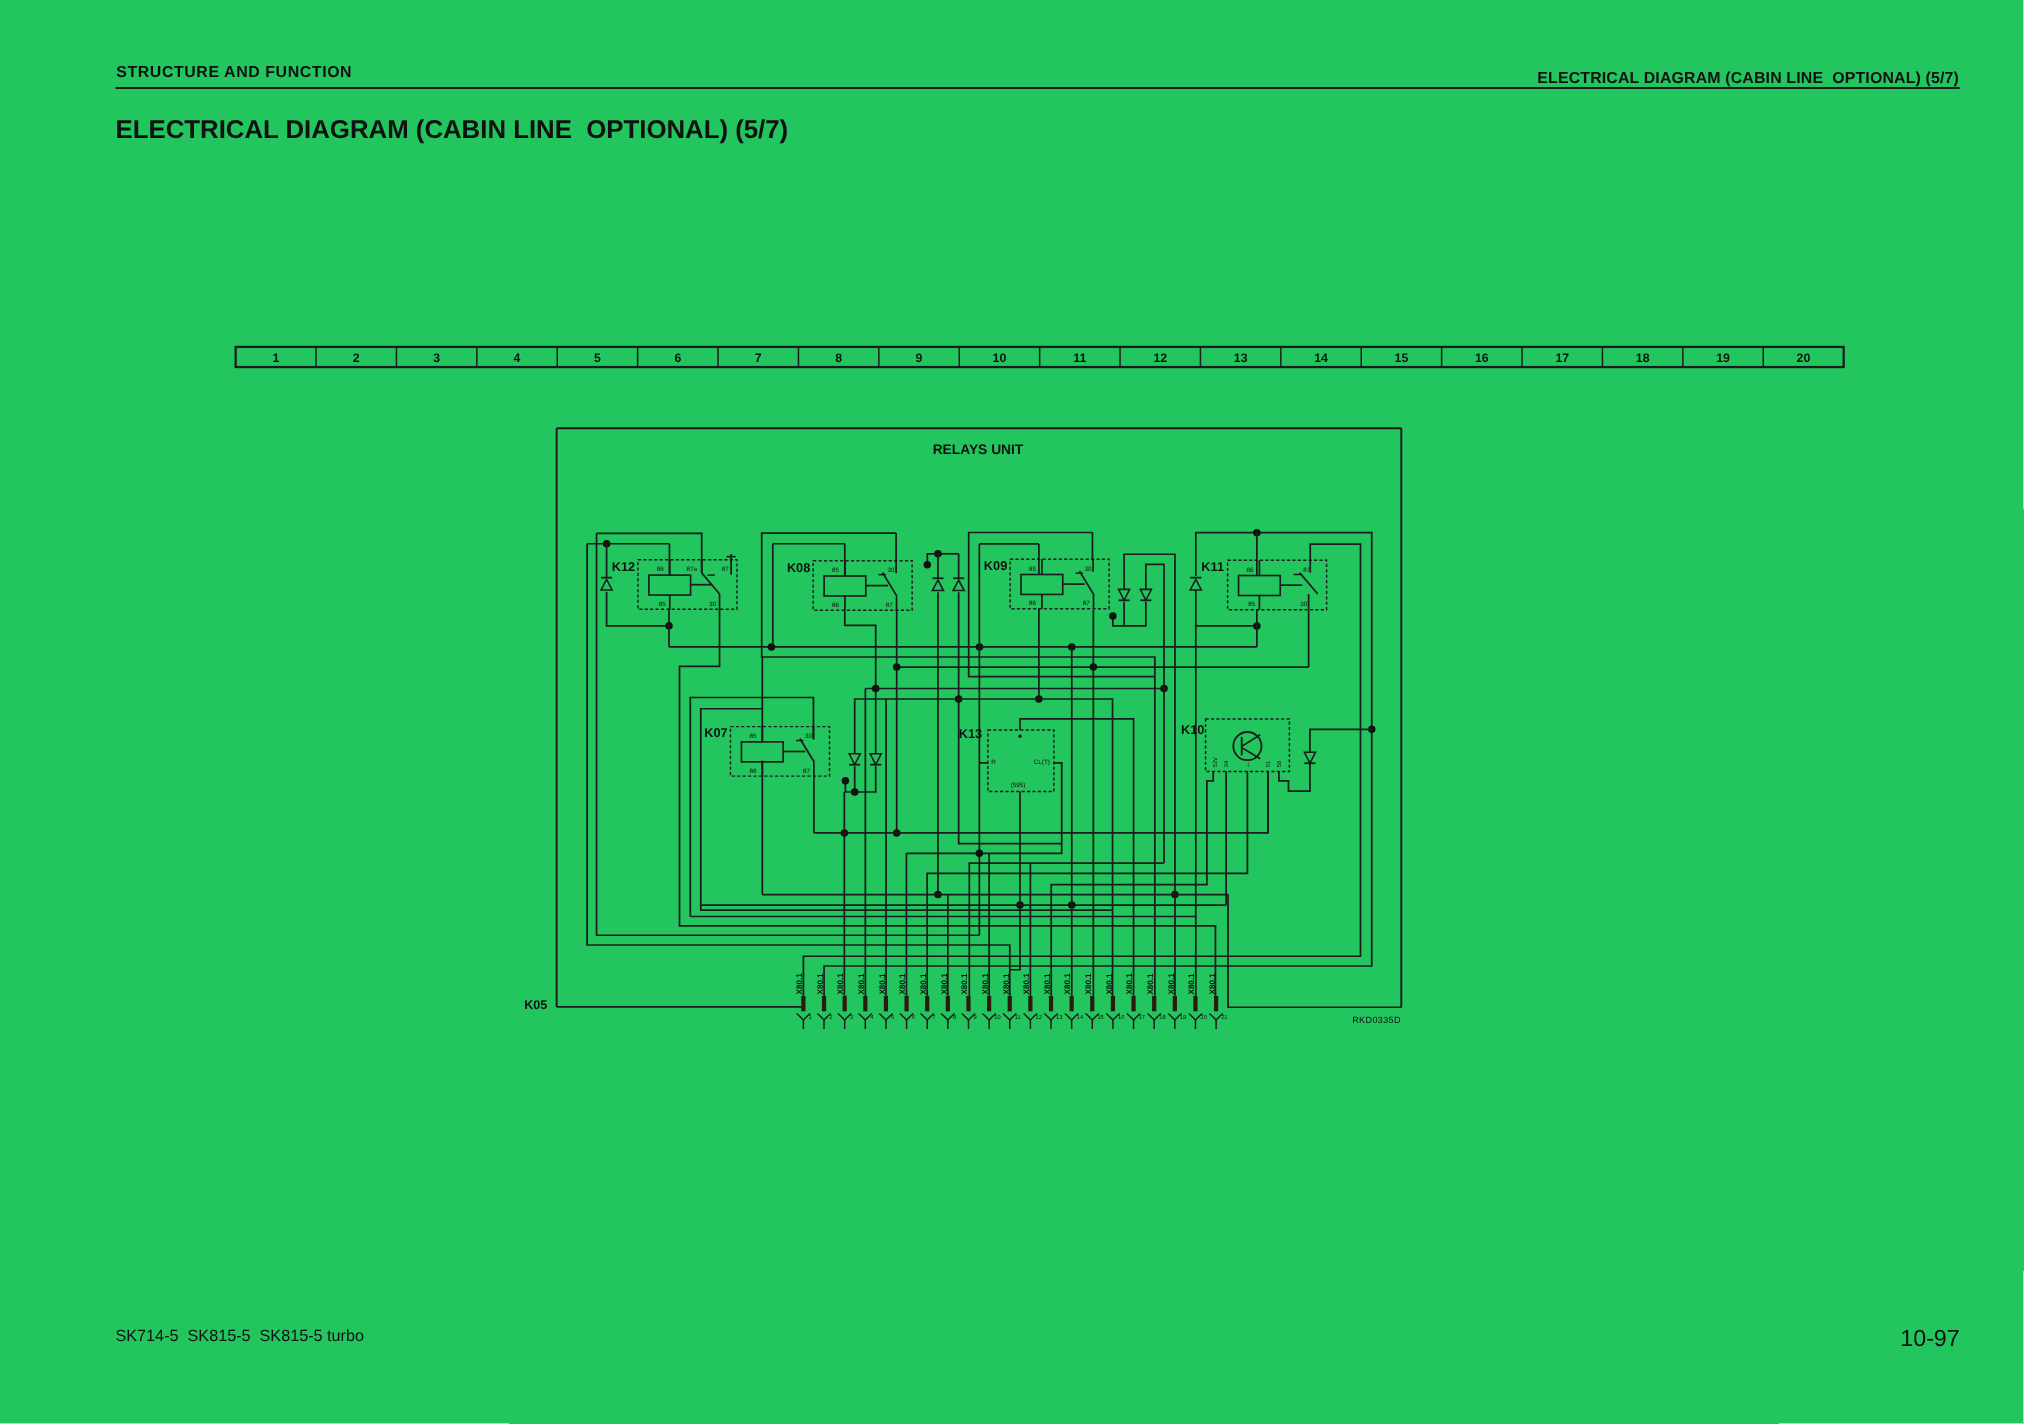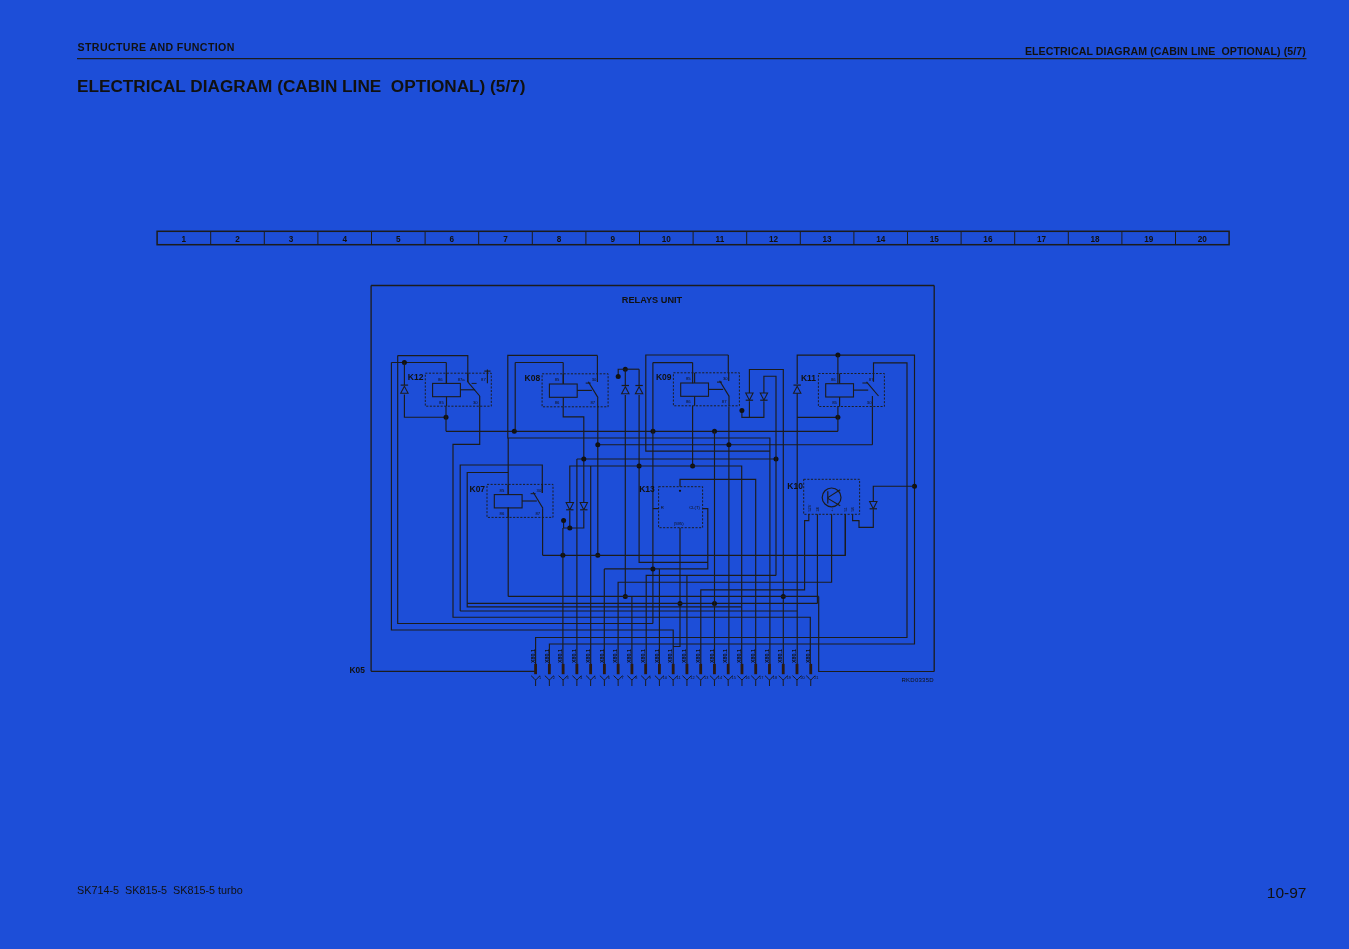--- a/index.html
+++ b/index.html
@@ -1,14 +1,14 @@
 <!DOCTYPE html>
 <html><head><meta charset="utf-8"><style>
 html,body{margin:0;padding:0;background:#ffffff;}
-#page{position:relative;width:1349px;height:949px;background:#1d4ed8;overflow:hidden;text-align:center;}
+#page{position:relative;width:1349px;height:949px;background:#22c55e;overflow:hidden;text-align:center;}
 </style></head><body>
 <div id="page">
 <svg width="1349" height="949" viewBox="0 0 1349 949">
 <text x="77.5" y="51.0" font-family="Liberation Sans, sans-serif" font-size="10.6" font-weight="bold" fill="#111" text-anchor="start" letter-spacing="0.4">STRUCTURE AND FUNCTION</text>
 <text x="1306" y="55.2" font-family="Liberation Sans, sans-serif" font-size="10.6" font-weight="bold" fill="#111" text-anchor="end" letter-spacing="0.1">ELECTRICAL DIAGRAM (CABIN LINE&nbsp; OPTIONAL) (5/7)</text>
 <line x1="77" y1="58.6" x2="1306.5" y2="58.6" stroke="#1c1c1c" stroke-width="1.3"></line>
 <text x="77" y="92.0" font-family="Liberation Sans, sans-serif" font-size="17.2" font-weight="bold" fill="#111" text-anchor="start">ELECTRICAL DIAGRAM (CABIN LINE&nbsp; OPTIONAL) (5/7)</text>
 <text x="77" y="894.0" font-family="Liberation Sans, sans-serif" font-size="10.8" font-weight="normal" fill="#111" text-anchor="start">SK714-5&nbsp; SK815-5&nbsp; SK815-5 turbo</text>
 <text x="1306.5" y="897.5" font-family="Liberation Sans, sans-serif" font-size="15.5" font-weight="normal" fill="#111" text-anchor="end">10-97</text>
 <rect x="157.1" y="231.3" width="1072.0" height="13.399999999999977" fill="none" stroke="#1c1c1c" stroke-width="1.5"></rect>

